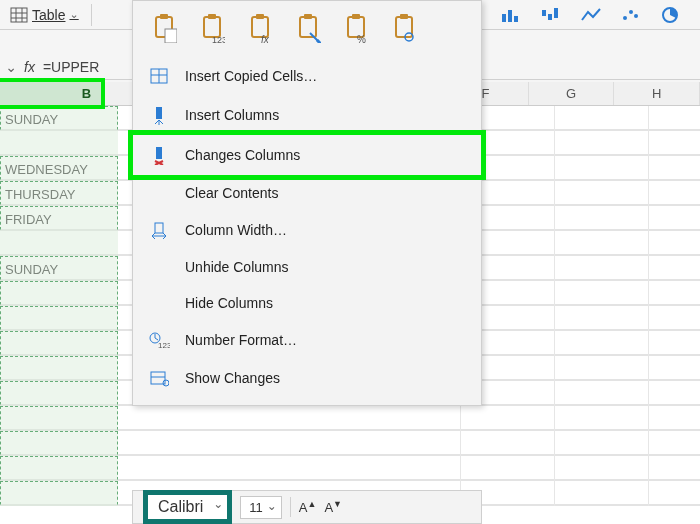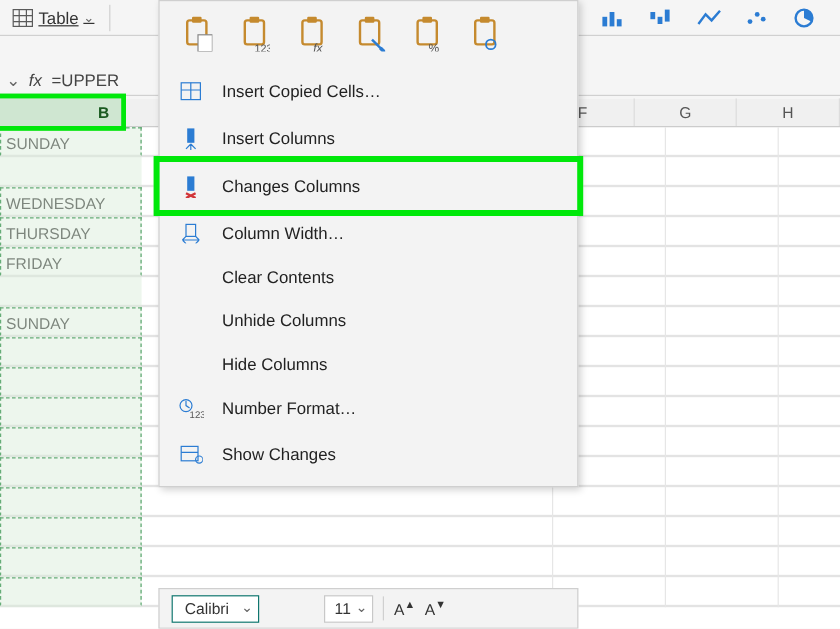--- a/index.html
+++ b/index.html
@@ -42,22 +42,22 @@
   .cm-title { font-size: 15px; font-weight: 600; padding: 12px 16px 6px; color: #222; }
   .paste-row { display: flex; gap: 14px; padding: 6px 14px 14px; }
   .paste-ico { width: 34px; height: 36px; display:flex; align-items:flex-end; justify-content:center; cursor:pointer; }
   .cm-item { display: flex; align-items: center; gap: 14px; padding: 10px 14px; cursor: pointer; text-align: right; }
   .cm-ico { width: 24px; display:flex; justify-content:center; }
   .cm-label { color: #222; }
   .cm-highlight { border: 5px solid #00e80a; margin: -5px; position: relative; z-index: 2; background:#f3f3f3; }
 
   
   .font-bar { position: absolute; bottom: 0; left: 132px; width: 350px; height: 34px; background: #f3f3f3; border: 1px solid #cfcfcf; display: flex; align-items: center; padding: 0 10px; gap: 8px; z-index: 11; }
-  .font-name { border:1px solid #0f766e; background:#fff; padding:3px 24px 3px 10px; font-size:13px; position:relative; }
-  .font-size { border:1px solid #c8c8c8; background:#fff; padding:3px 18px 3px 8px; font-size:13px; position:relative;margin-left:46px; }
+  .font-name { border:5px solid #0f766e; background:#fff; padding:3px 24px 3px 10px; font-size:16px; position:relative; }
+  .font-size { border:1px solid #c8c8c8; background:#fff; padding:3px 18px 3px 8px; font-size:13px; position:relative; }
   .dd::after { content:"⌄"; position:absolute; right:4px; top:2px; color:#666; font-size:12px; }
   .fb-sep { width:1px; height:20px; background:#d0d0d0; }
   .fb-btn { font-size:13px; color:#333; }
 
   svg { display:block; }
 </style>
 </head>
 <body>
 
 <div class="ribbon">
@@ -268,31 +268,31 @@
     <span class="cm-ico">
         <svg width="20" height="20">
           <rect x="7" y="2" width="6" height="12" fill="#2b7cd3"></rect>
           <path d="M6 16 L14 20 M14 16 L6 20" stroke="#d13438" stroke-width="2"></path>
         </svg>
       </span>
     <span class="cm-label">Changes Columns</span>
   </div>
 
   <div class="cm-item">
+    <span class="cm-ico"></span>
+    <span class="cm-label">Clear Contents</span>
+  </div>
+  <div class="cm-item">
     <span class="cm-ico">
         <svg width="20" height="18">
           <rect x="6" y="2" width="8" height="10" fill="none" stroke="#2b7cd3"></rect>
           <path d="M3 15 L17 15 M3 15 L6 12 M3 15 L6 18 M17 15 L14 12 M17 15 L14 18" stroke="#2b7cd3" fill="none"></path>
         </svg>
       </span>
     <span class="cm-label">Column Width…</span>
-  </div>
-  <div class="cm-item">
-    <span class="cm-ico"></span>
-    <span class="cm-label">Clear Contents</span>
   </div>
   <div class="cm-item">
     <span class="cm-ico"></span>
     <span class="cm-label">Unhide Columns</span>
   </div>
   <div class="cm-item">
     <span class="cm-ico"></span>
     <span class="cm-label">Hide Columns</span>
   </div>
   <div class="cm-item">

